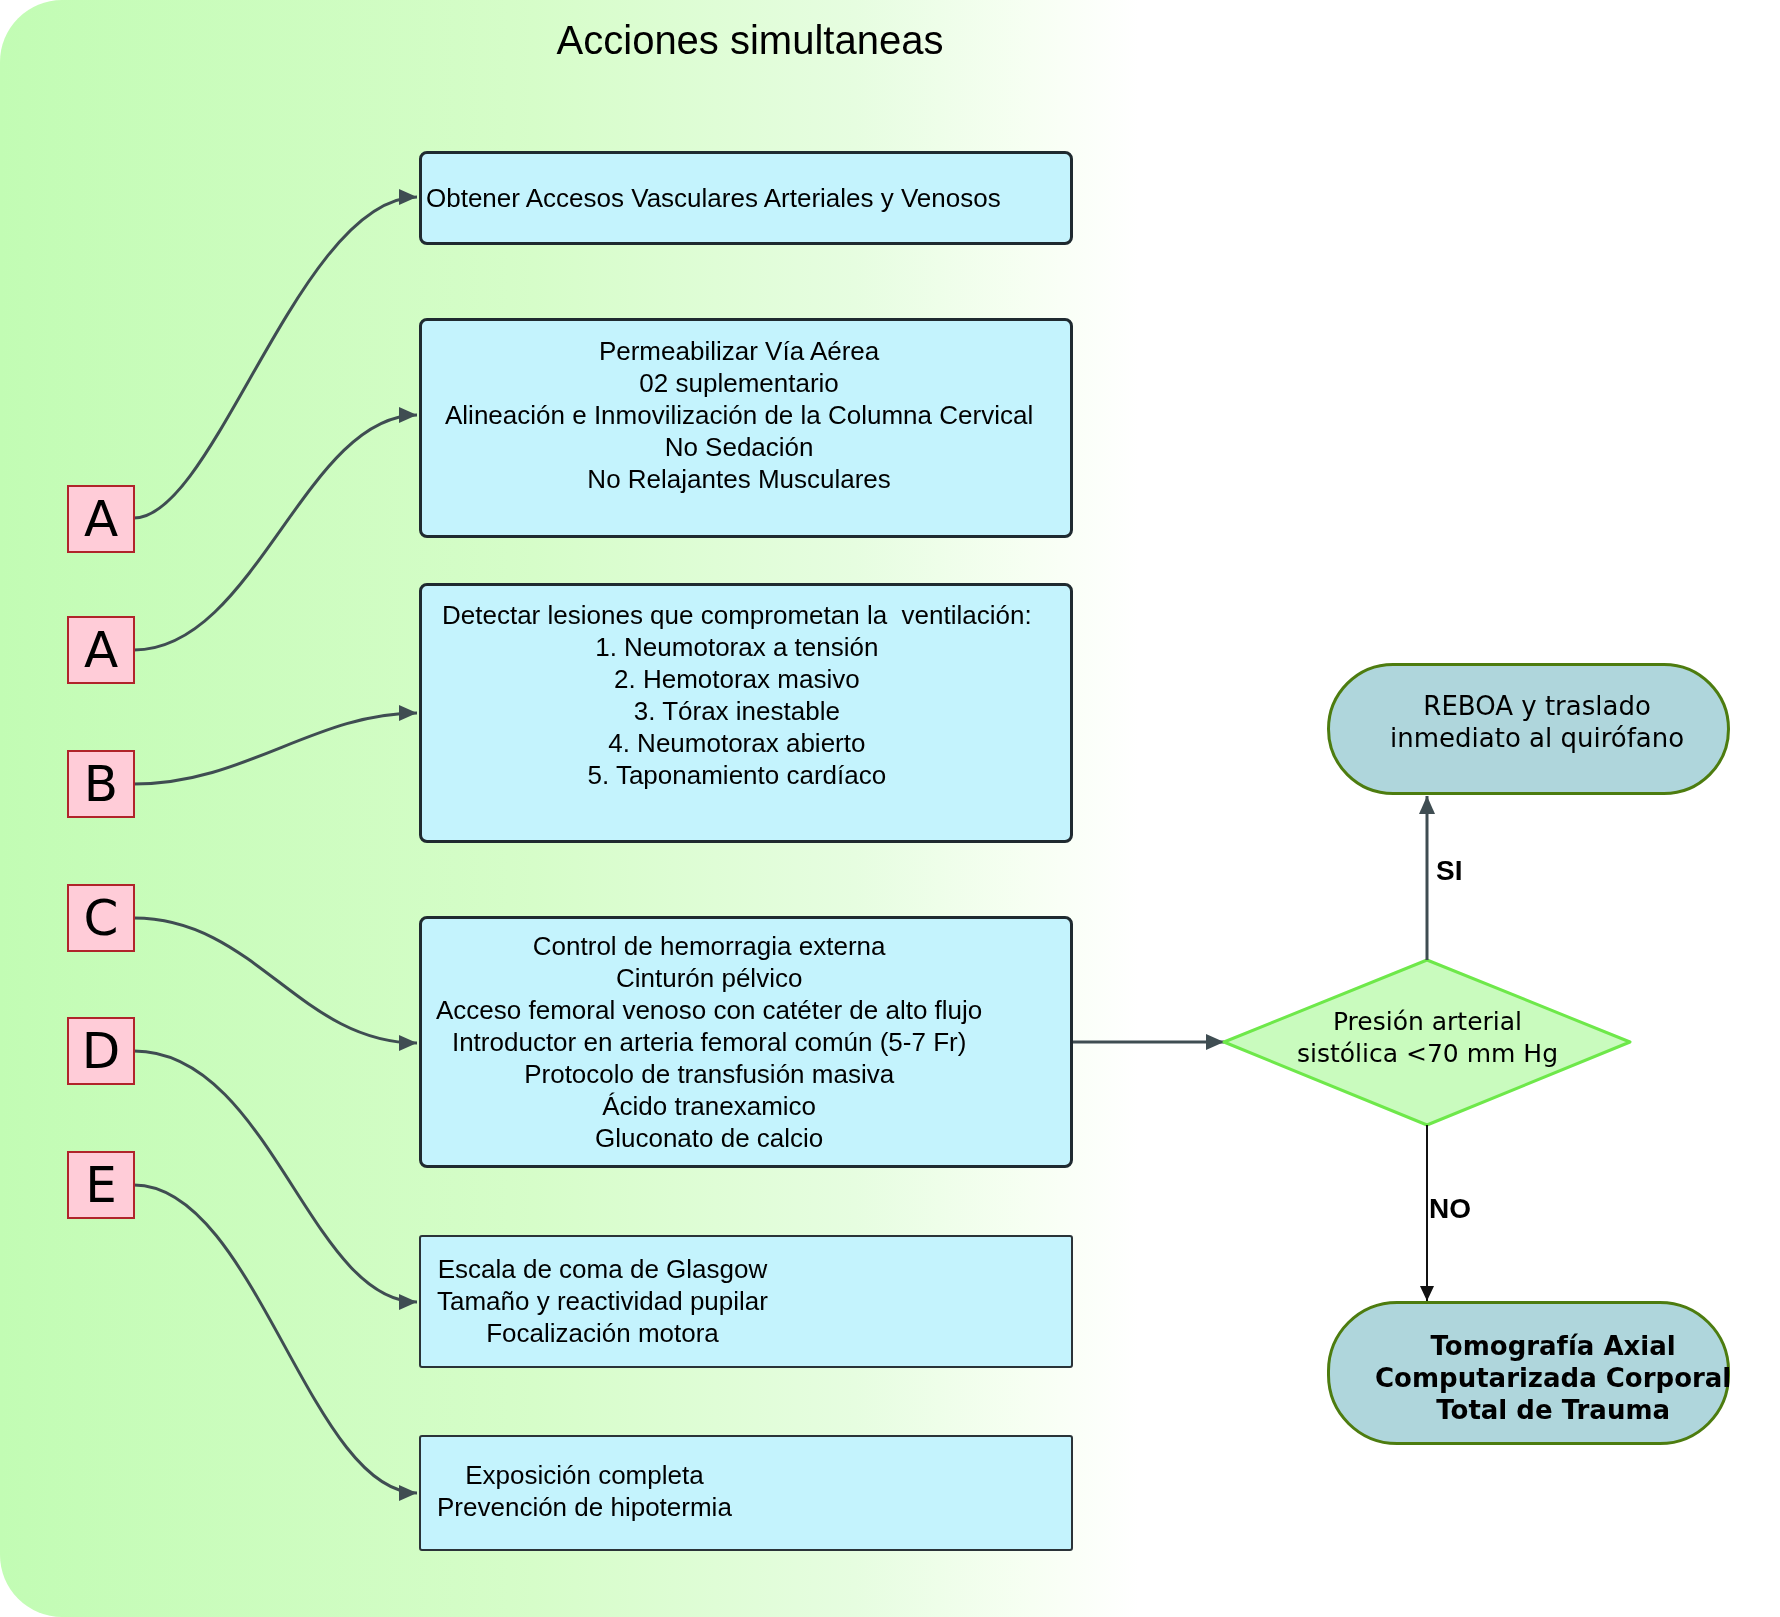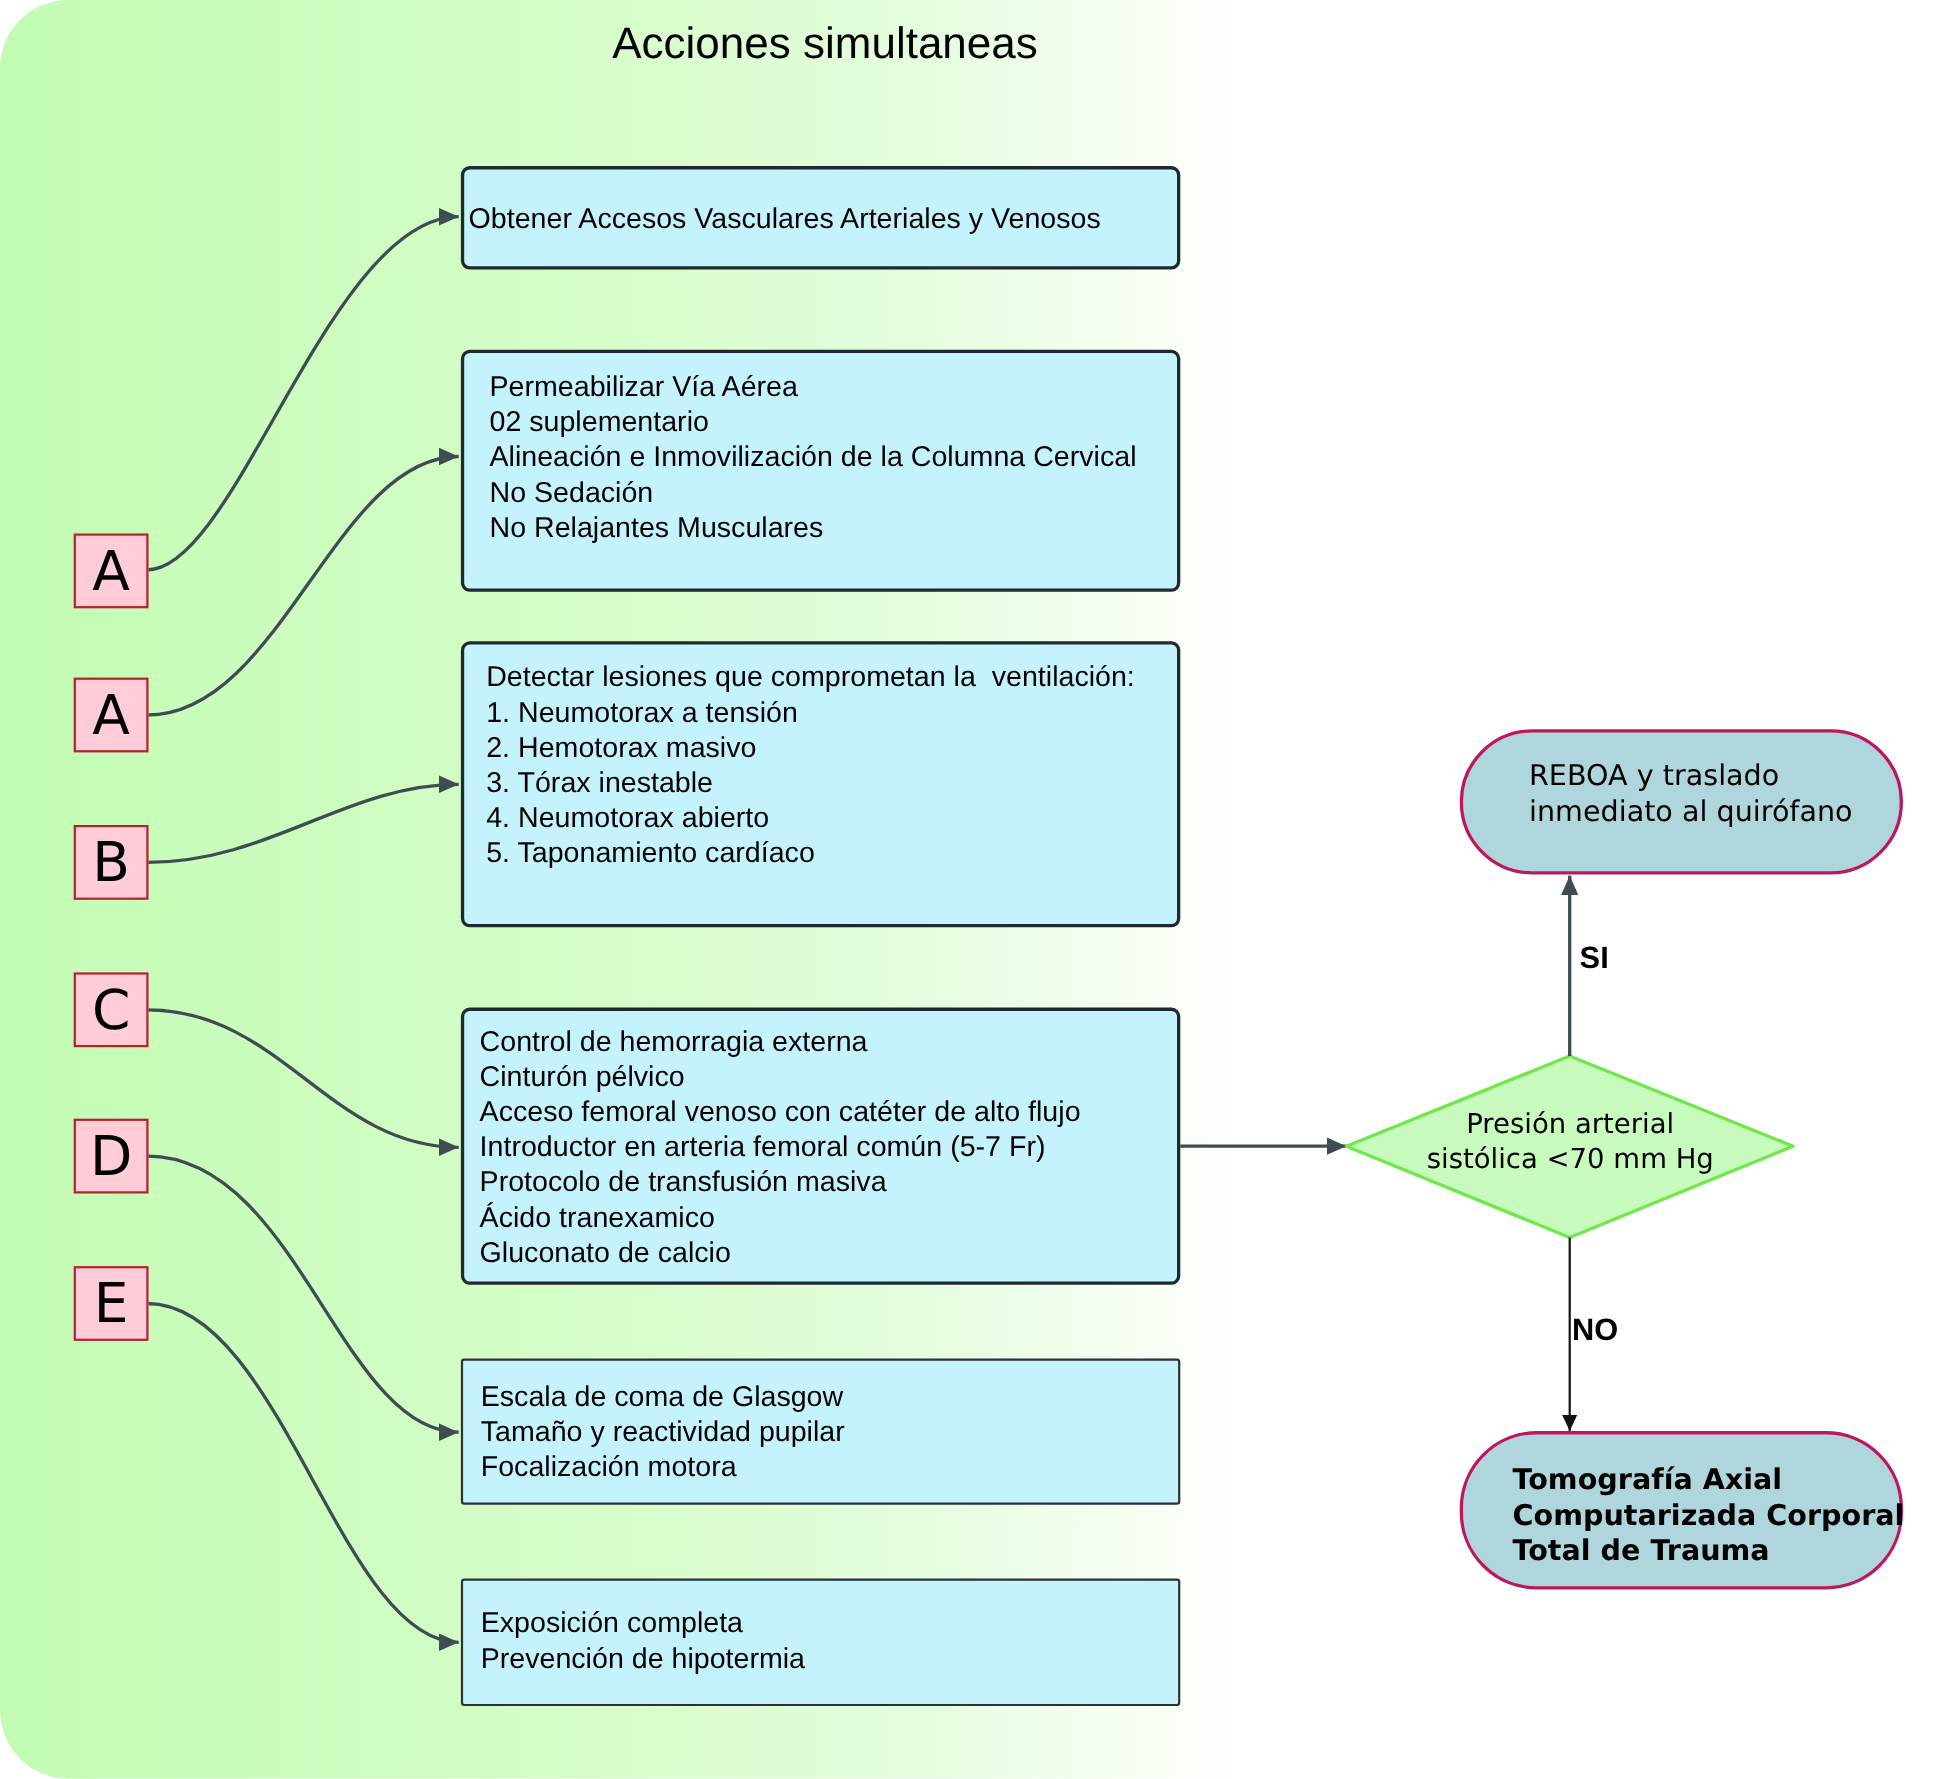--- a/index.html
+++ b/index.html
@@ -8,22 +8,22 @@
         background:linear-gradient(90deg, #c2fcb4 0%, #d6fdc9 30%, #e6fde0 48%, #f7fff3 58%, #ffffff 64%, #ffffff 100%); }
   #wires { position:absolute; left:0; top:0; width:1780px; height:1617px; pointer-events:none; }
   .title { position:absolute; left:500px; width:500px; top:18px; text-align:center; font-weight:normal; font-size:40px; color:#000; }
   .letter { position:absolute; left:67px; width:64px; height:64px; background:#ffccd8; border:2px solid #b0242a;
             display:flex; align-items:center; justify-content:center; font-size:50px; color:#000;
             font-family:"DejaVu Sans", sans-serif; box-sizing:border-box; width:68px; height:68px; }
   .box { position:absolute; left:419px; width:654px; background:#c4f3fd; border:3px solid #1f2a30; border-radius:8px;
          box-sizing:border-box; font-size:26px; color:#000; line-height:32px; }
   .box.thin { border:2px solid #2a3338; border-radius:3px; }
   .box .lines { position:absolute; }
-  .line { white-space:pre; }
-  .pill { position:absolute; left:1327px; width:403px; background:#afd6dc; border:3px solid #be185d; border-radius:70px;
+  .line { white-space:pre;text-align:center; }
+  .pill { position:absolute; left:1327px; width:403px; background:#afd6dc; border:3px solid #4d7c0f; border-radius:70px;
           box-sizing:border-box; font-size:26px; line-height:32px; color:#000; font-family:"DejaVu Sans", sans-serif; }
   .pill .lines { position:absolute; }
   .diamond-text { position:absolute; left:1230px; width:395px; text-align:center; font-size:25px; line-height:32px; color:#000; font-family:"DejaVu Sans", sans-serif; }
   .edge-label { position:absolute; font-weight:bold; font-size:28px; color:#000; }
 </style>
 </head>
 <body>
 
 <div id="bg"></div>
 

